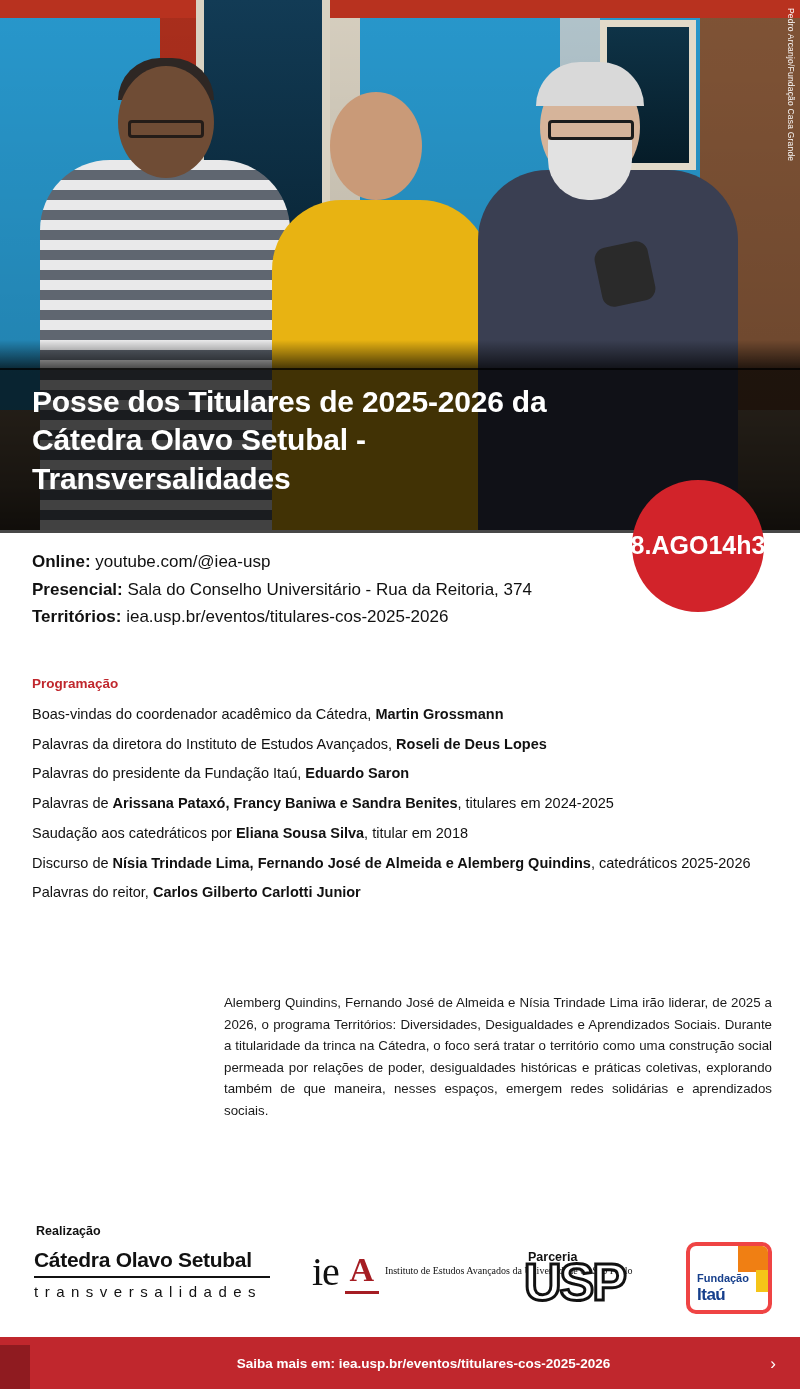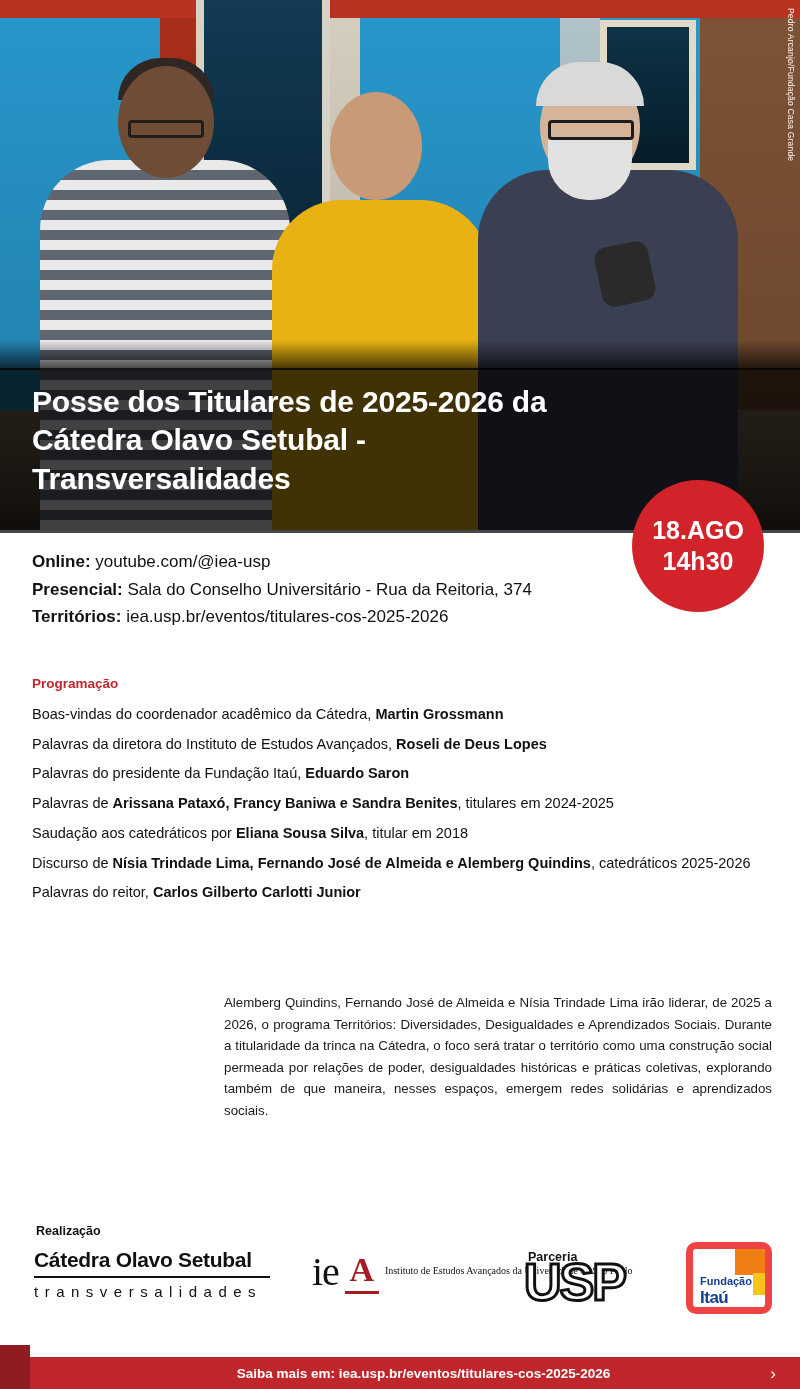--- a/index.html
+++ b/index.html
@@ -134,21 +134,21 @@
 
   
   .date-badge {
     position: absolute;
     right: 36px; top: 480px;
     width: 132px; height: 132px;
     border-radius: 50%;
     background: #d2232a;
     color: #fff;
     display: flex;
-    flex-direction: column;
+    flex-direction: row;
     align-items: center;
     justify-content: center;
     font-weight: bold;
     font-size: 25px;
     line-height: 1.25;
     z-index: 5;
   }
 
   
   .info {
@@ -231,35 +231,35 @@
     position: absolute; left: 524px; top: 1252px;
     font-family: "Liberation Sans", sans-serif;
     font-size: 52px; font-weight: bold; letter-spacing: -2px;
     color: #fff;
     -webkit-text-stroke: 3px #111;
     text-shadow: 0 0 0 #111;
   }
   .logo-itau {
     position: absolute; right: 28px; top: 1242px;
     width: 86px; height: 72px;
-    border: 7px solid #ef4444;
+    border: 4px solid #ef4444;
     border-radius: 10px;
     background: #fff;
     overflow: hidden;
   }
   .logo-itau .bar-o { position:absolute; right:-4px; top:-4px; width:34px; height:30px; background:#f07f13; }
   .logo-itau .bar-y { position:absolute; right:-4px; top:24px; width:16px; height:22px; background:#f5c518; }
   .logo-itau .t1 { position:absolute; left:7px; top:26px; font-size:11px; font-weight:bold; color:#163f8c; }
   .logo-itau .t2 { position:absolute; left:7px; top:39px; font-size:17px; font-weight:bold; color:#163f8c; letter-spacing:-0.5px; }
 
   
   .bottom-bar {
     position: absolute;
     left: 0; bottom: 0;
-    width: 800px; height: 32px;
+    width: 800px; height: 52px;
     background: #c0272d;
     display: flex;
     align-items: center;
     justify-content: center;
     gap: 14px;
     padding-left: 47px;
   }
   .bottom-bar .txt {
     color: #fff; font-size: 13.5px; font-weight: bold;
   }

